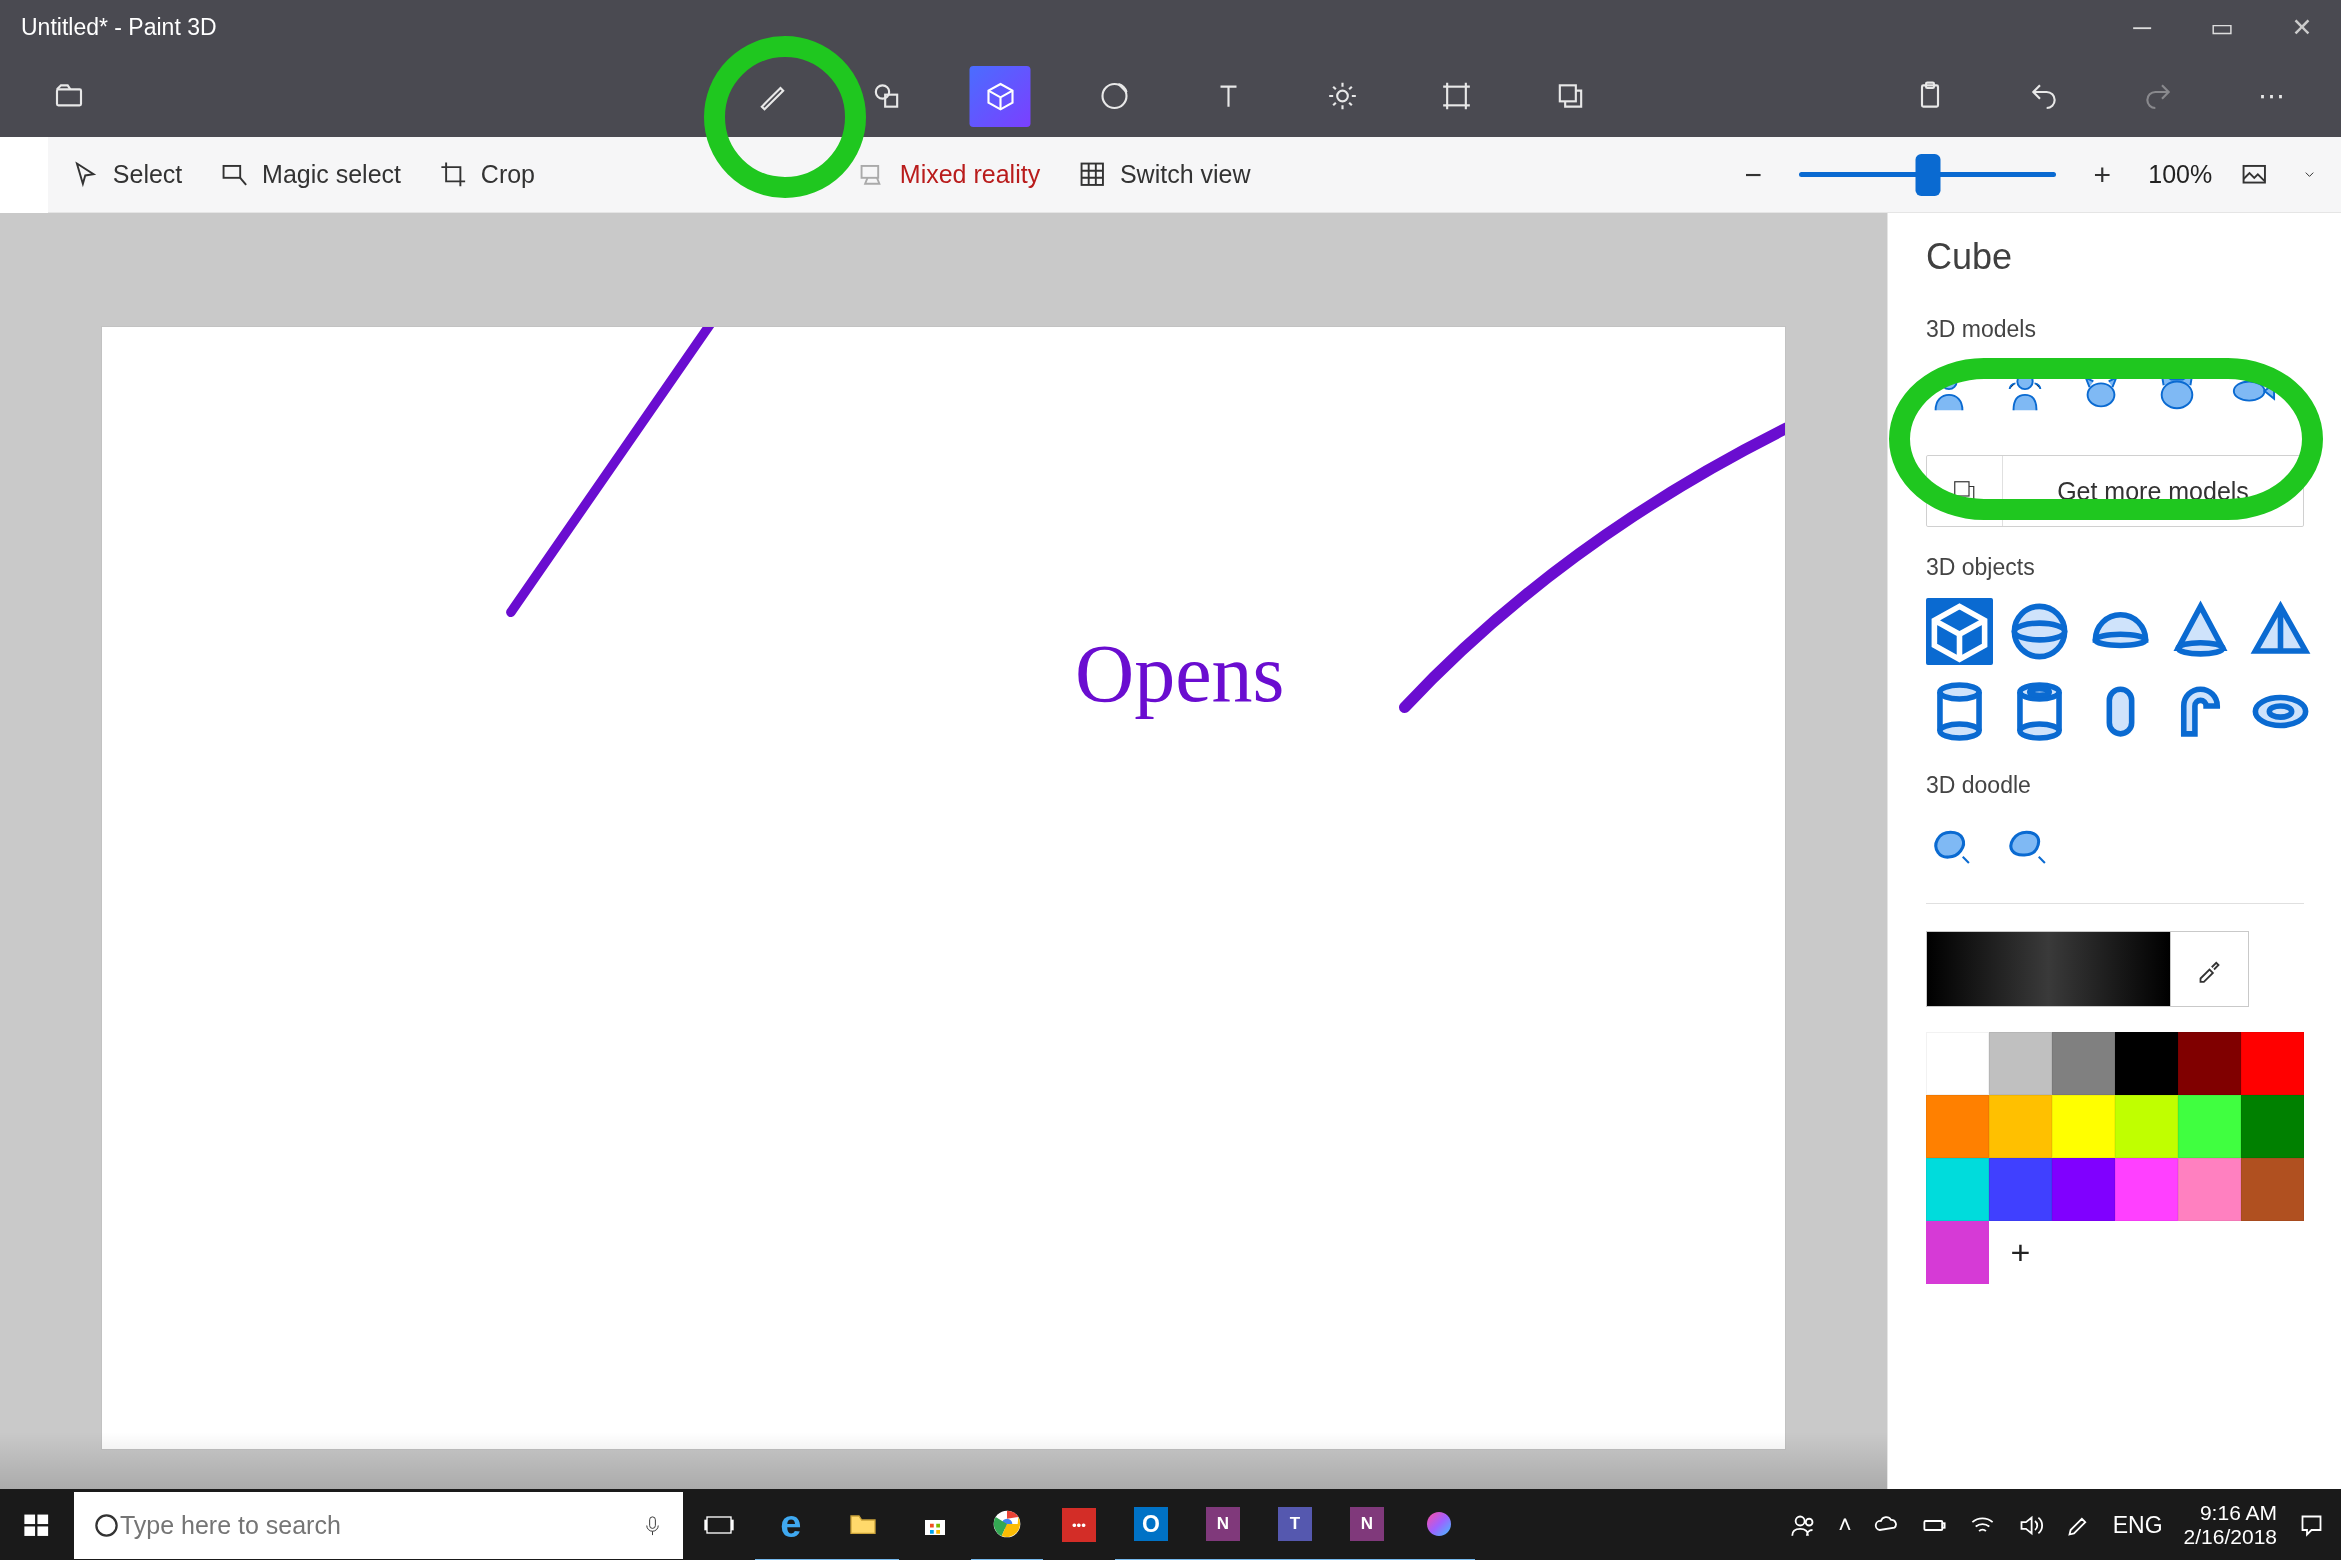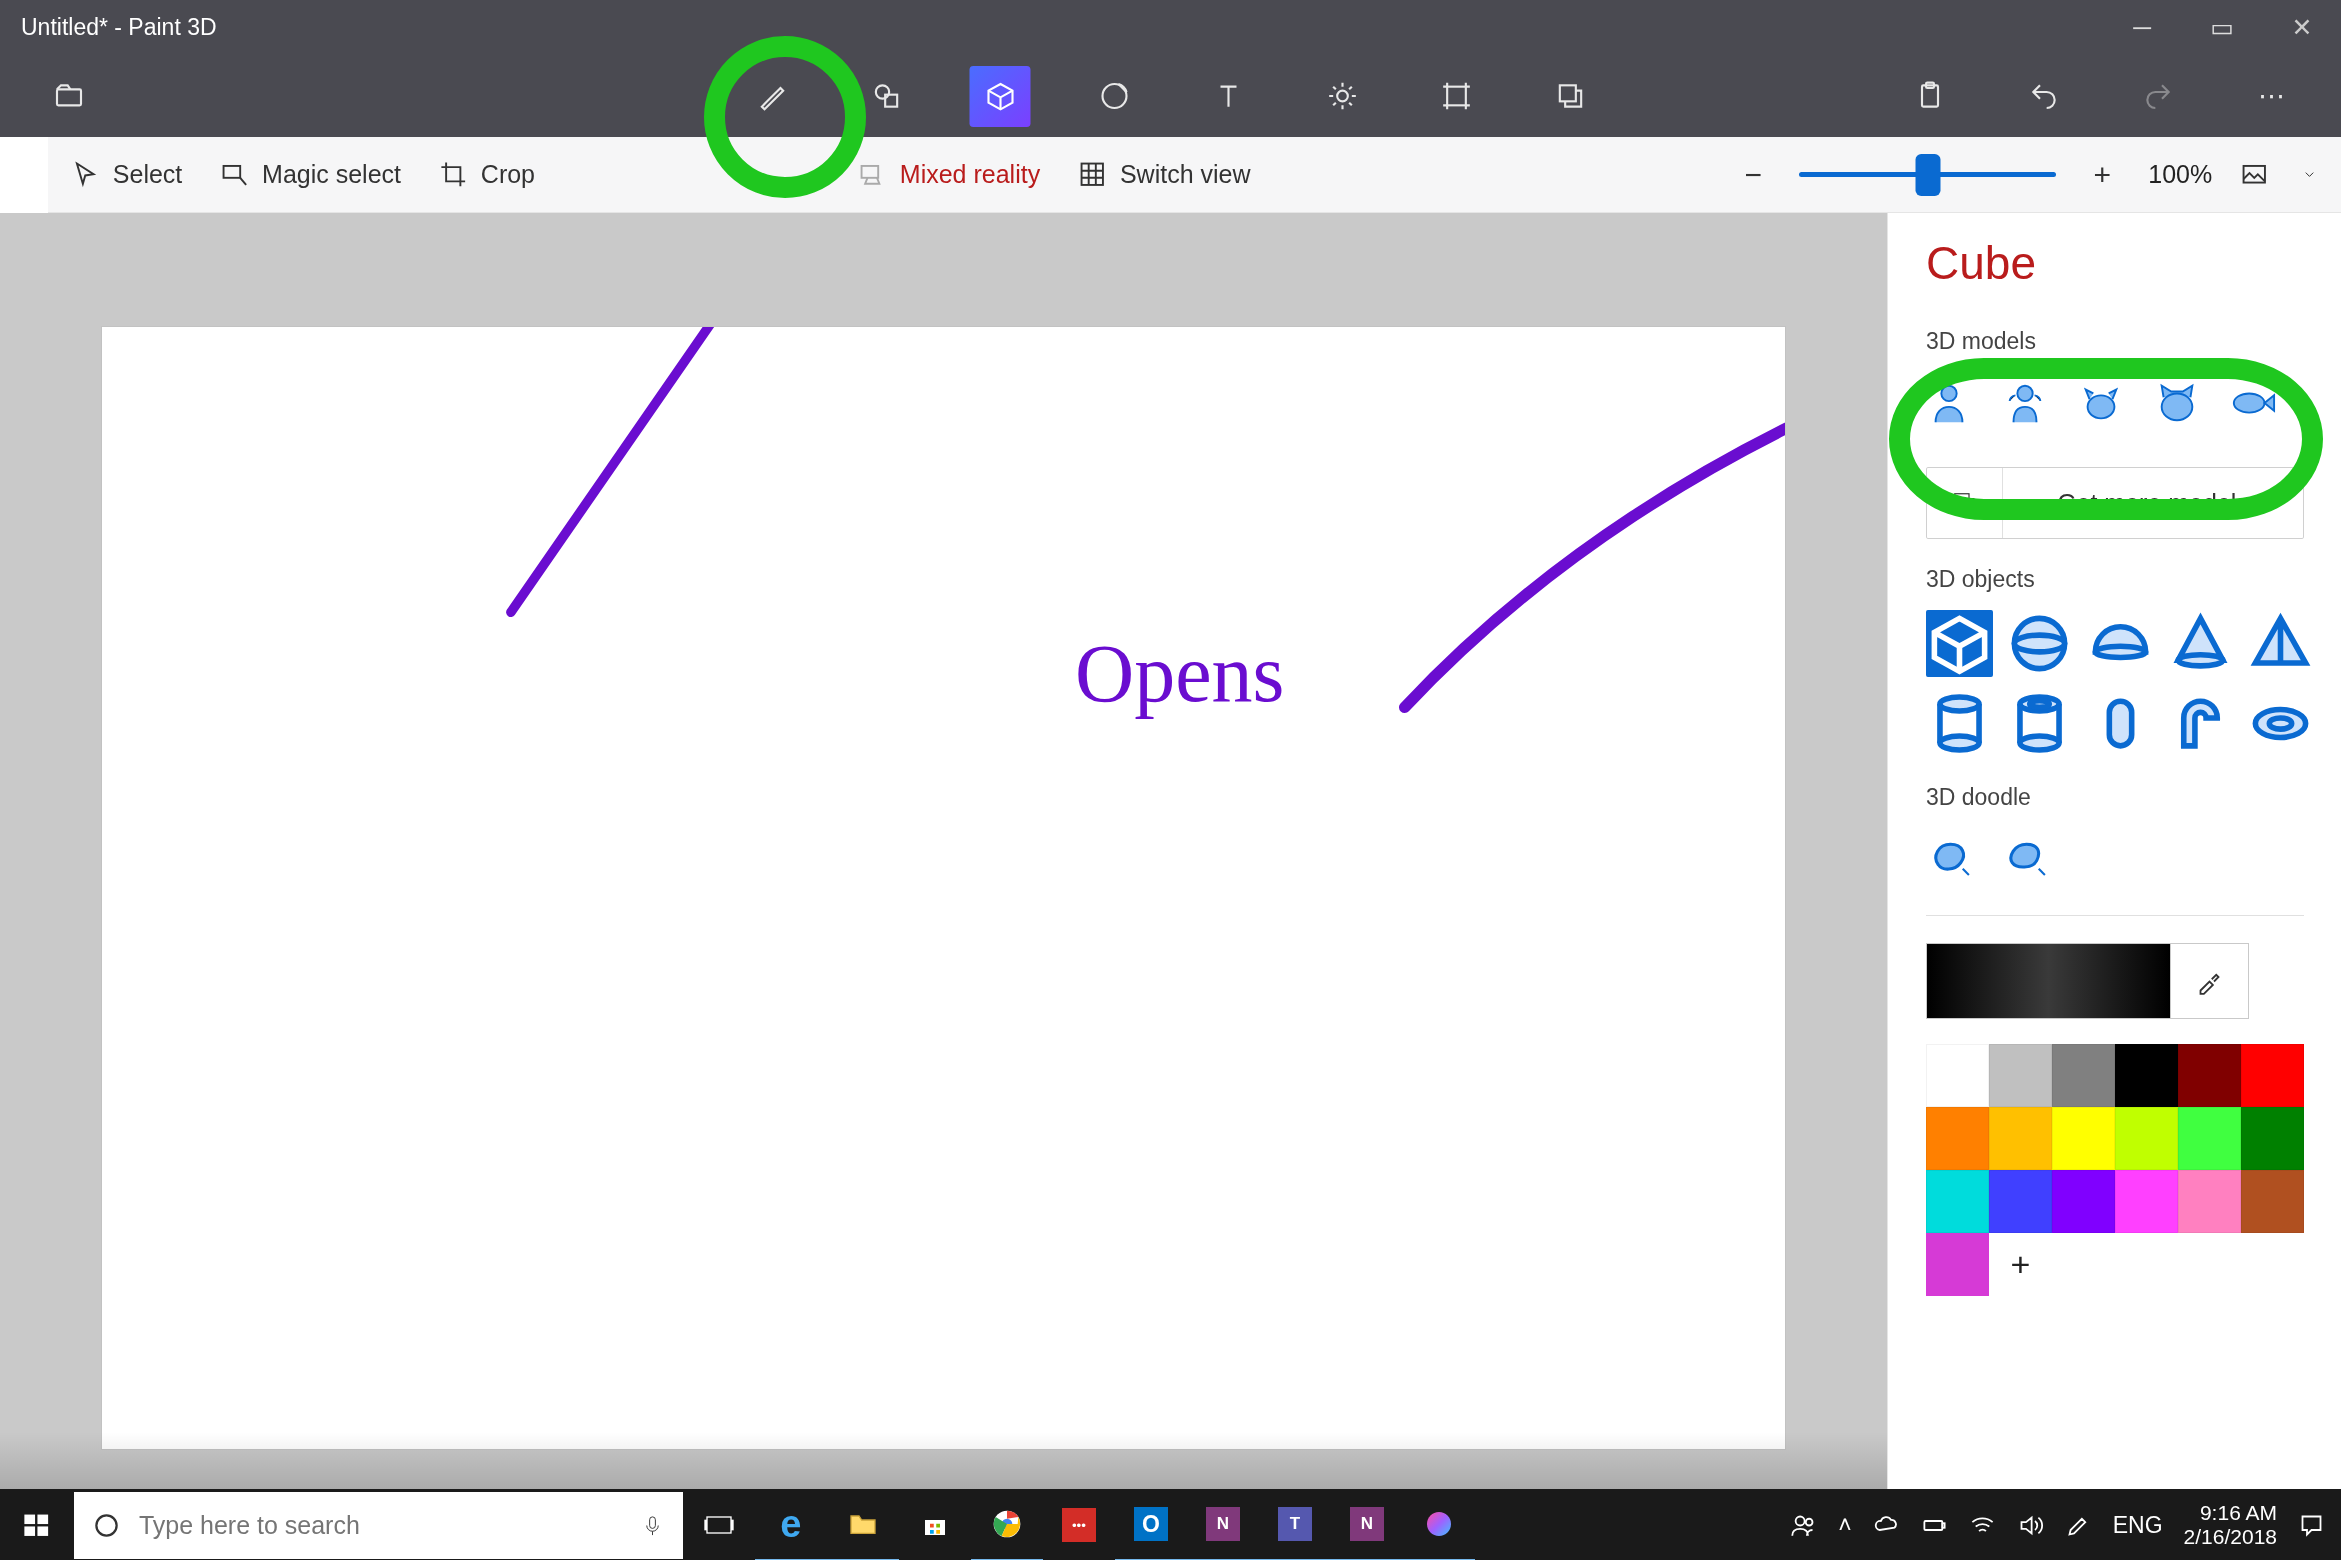--- a/index.html
+++ b/index.html
@@ -34,21 +34,21 @@
   .subbar .dropdown-arrow { width:19px; height:19px; display:flex; align-items:center; justify-content:center; cursor:pointer; margin-left:3.8px; }
   
   .workspace { display: flex; height: calc(1561px - 55px - 82px - 76px - 72px); }
   .canvas-area { flex: 1; background: #c9c9c9; display:flex; align-items:flex-start; justify-content:center; position: relative; overflow:hidden; }
   .canvas-area .shadow-bottom { position:absolute; bottom:0; left:0; right:0; height:57px; background:linear-gradient(to bottom, rgba(0,0,0,0), rgba(0,0,0,0.15)); }
   .canvas { width: 1683px; height: 1122px; background: #fff; margin-top: 114px; position:relative; box-shadow: 0 0 0 1px rgba(0,0,0,0.03); }
   
   .sidepanel { width: 455px; background: #fff; border-left: 1px solid #e5e5e5; overflow-y: auto; padding: 23px 38px 38px 38px; position:relative; }
   .sidepanel::-webkit-scrollbar { width: 13.3px; }
   .sidepanel::-webkit-scrollbar-thumb { background: #bbb; border-radius: 6.7px; }
-  .sidepanel h1 { color: #b91c1c; font-weight: 400; font-size: 46px; margin-bottom: 38px; }
+  .sidepanel h1 { color: #404040; font-weight: 400; font-size: 36px; margin-bottom: 38px; }
   .section-label { font-size: 23px; color: #444; margin: 27px 0 17px 0; }
   .model-row { display:flex; gap: 30px; padding: 7.6px 0; }
   .model-row svg, .obj-row svg { width: 46px; height: 46px; }
   .more-models { margin-top: 34px; height: 72px; border: 1px solid #d0d0d0; border-radius: 1.9px; display: flex; align-items: center; cursor: pointer; }
   .more-models .icon-box { width: 76px; height: 100%; border-right: 1px solid #e0e0e0; display:flex; align-items:center; justify-content:center; }
   .more-models .label { flex:1; text-align:center; font-size: 25px; color: #333; }
   .obj-grid { display:grid; grid-template-columns: repeat(5, 67px); gap: 13.3px 13.3px; margin-top: 9.5px; }
   .obj-cell { width: 67px; height: 67px; display:flex; align-items:center; justify-content:center; cursor:pointer; border-radius:1.9px; }
   .obj-cell.active { background: #0a6ad1; }
   .obj-cell svg { stroke:#0a6ad1; fill:#cfe3fb; stroke-width:2; }
@@ -65,21 +65,21 @@
   .add-color-row { display:flex; margin-top: 0; }
   .add-color-row .sel { width:63px; height:63px; }
   .add-color-row .plus { width:63px; height:63px; display:flex; align-items:center; justify-content:center; font-size:34px; color:#222; cursor:pointer; }
   
   .annot { position:absolute; inset:0; pointer-events:none; }
   .green-circle { border: 21px solid #1fc71f; border-radius: 50%; position:absolute; }
   .handwrite { font-family: "Segoe Script","Comic Sans MS",cursive; color:#6a0dd0; position:absolute; font-size:82px; line-height:1.05; }
   
   .taskbar { height: 72px; background: #1a1a1a; display:flex; align-items:center; color:#fff; font-size:23px; position:relative; }
   .taskbar .start { width:72px; height:72px; display:flex; align-items:center; justify-content:center; cursor:pointer; }
-  .taskbar .search { display:flex; align-items:center; background:#fff; color:#666; height:67px; width: 609px; margin-left:1.9px; padding-left:19px; gap:19px; }
+  .taskbar .search { display:flex; align-items:center; background:#fff; color:#666; height:67px; width: 609px; margin-left:1.9px; padding-left:19px; }
   .taskbar .search input { border:none; outline:none; font-size:25px; flex:1; color:#666; background:transparent; }
   .taskbar .mic { margin-right: 19px; }
   .taskbar .app { width:72px; height:72px; display:flex; align-items:center; justify-content:center; cursor:pointer; }
   .taskbar .underline { border-bottom: 2.9px solid #76b9ed; }
   .tray { margin-left:auto; display:flex; align-items:center; gap: 21px; padding-right: 17px; height:100%; }
   .tray .clock { text-align:right; font-size:21px; line-height:1.15; }
   .tray svg { width:27px; height:27px; stroke:#fff; fill:none; stroke-width:1.6; }
 </style>
 </head>
 <body>

